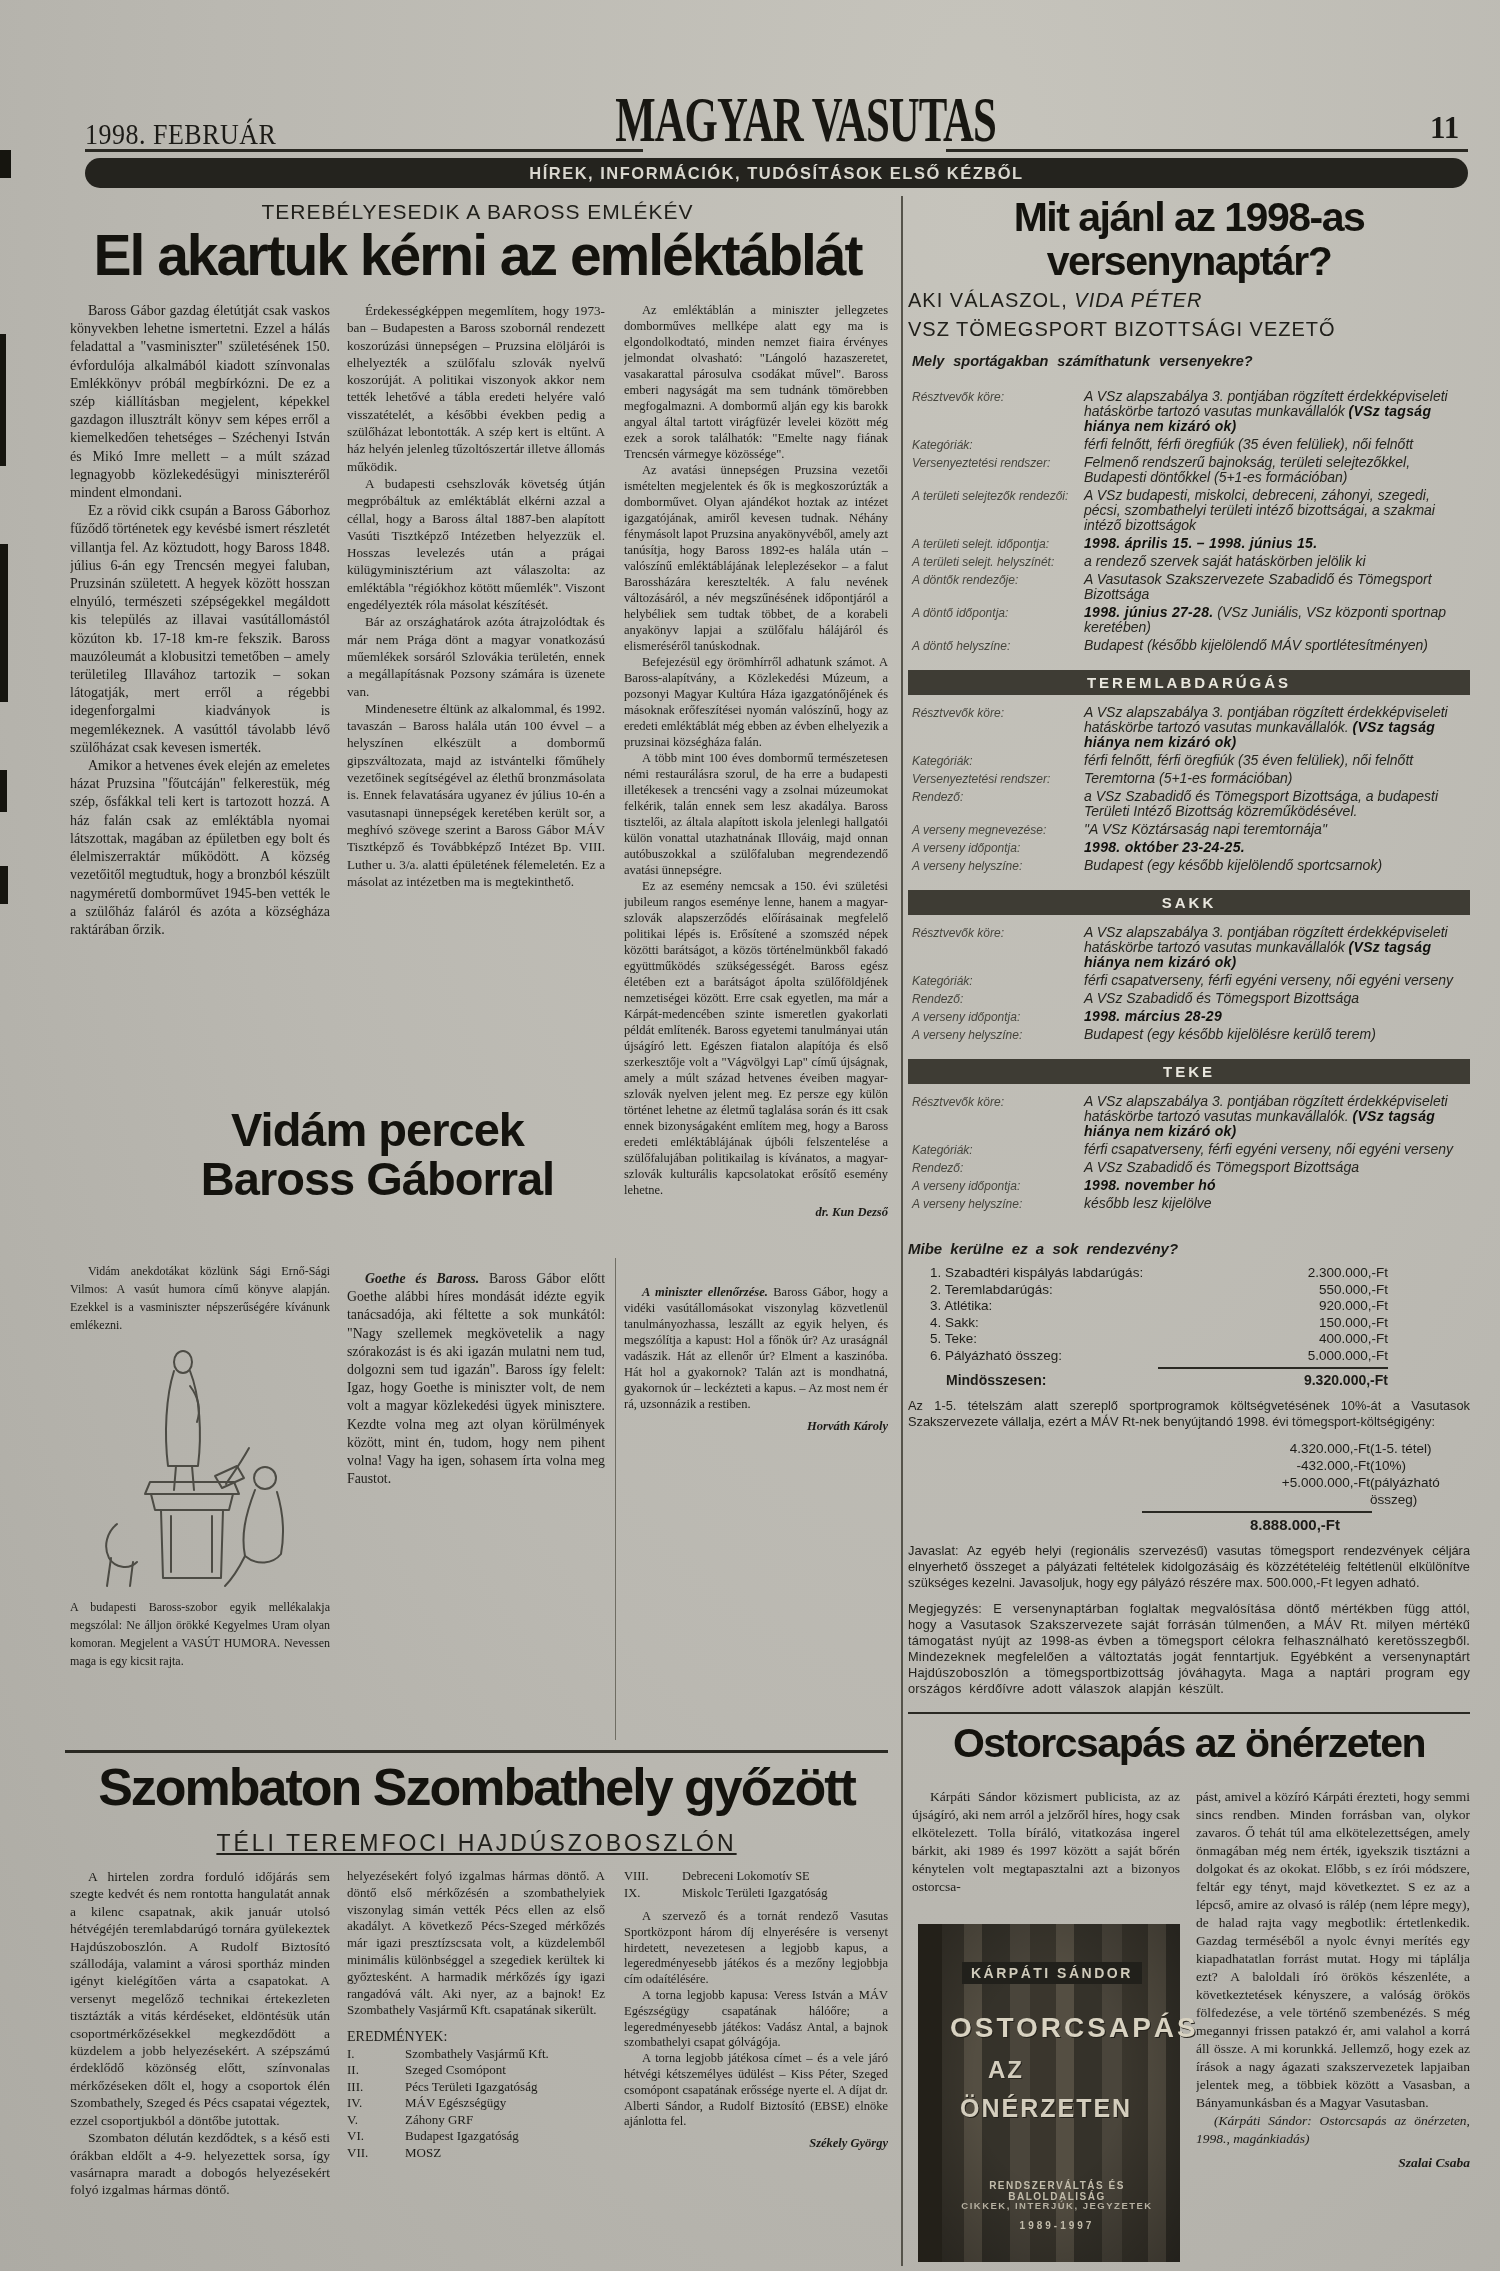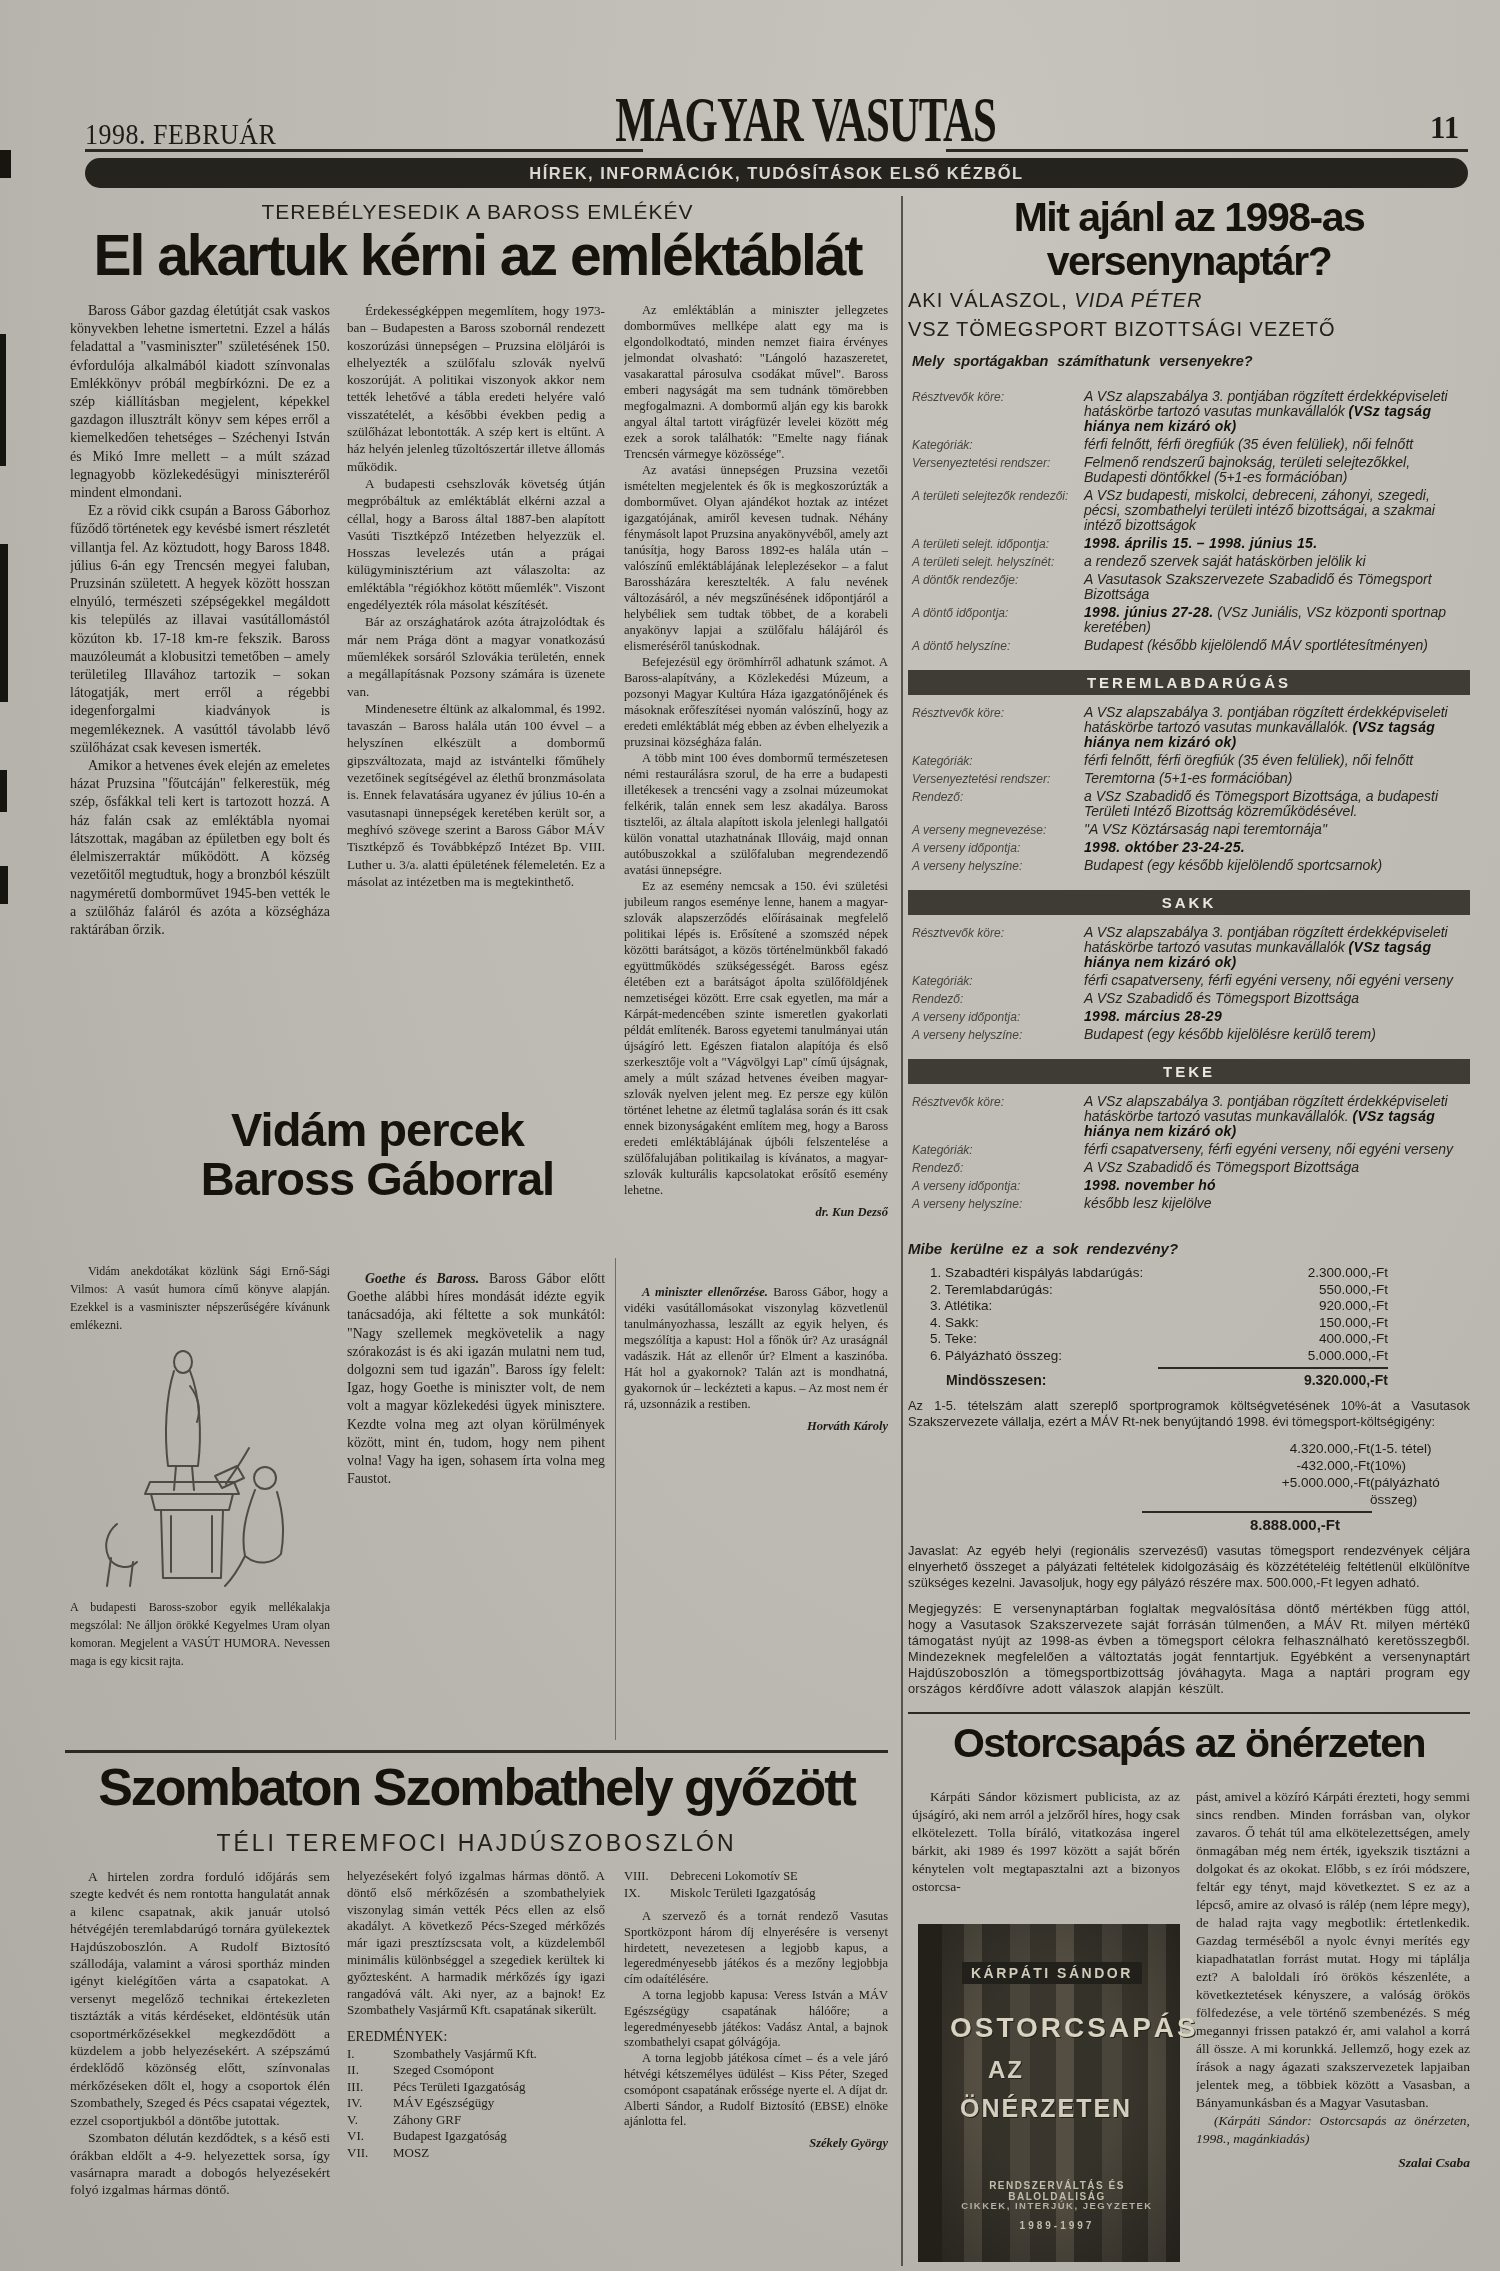--- a/index.html
+++ b/index.html
@@ -70,27 +70,27 @@
   .calc-row { display:flex; justify-content:flex-end; width:562px; font-size:13.5px; line-height:17px; }
   .calc-amount { width:130px; text-align:right; }
   .calc-note { width:100px; padding-left:0; }
   .calc-rule { width:230px; height:2px; background:#2a2923; margin:3px 98px 3px auto; }
   .calc-total { text-align:right; padding-right:130px; font-weight:bold; font-size:15px; }
   .cal-sign { text-align:right; font-style:italic; font-weight:bold; font-size:14px; margin-top:14px; }
   .spaced { word-spacing:4px; letter-spacing:.2px; }
   
   #sz-rule { left:65px; top:1750px; width:823px; height:3px; }
   #sz-head { left:65px; top:1760px; width:823px; font-size:52px; }
-  #sz-sub  { left:65px; top:1830px; width:823px; font-size:23px; letter-spacing:3px; }
+  #sz-sub  { left:65px; top:1830px; width:823px; font-size:23px; letter-spacing:3px;text-decoration:underline; }
   .szcol { position:absolute; top:1868px; height:403px; overflow:hidden; font-size:13.5px; line-height:17.4px; }
   #sz-col1 { left:70px;  width:260px; }
   #sz-col2 { left:347px; width:258px; font-size:13px; line-height:16.8px; }
   #sz-col3 { left:624px; width:264px; font-size:12.5px; line-height:15.8px; }
   .res-head { font-weight:normal; margin-top:10px; font-size:14px; }
-  .res-row { display:flex; line-height:16.5px; }
+  .res-row { display:flex; line-height:16.5px;gap:12px; }
   .res-num { width:46px; flex:none; }
   .res-name { flex:1; }
   
   #o-rule { left:908px; top:1712px; width:562px; height:2px; }
   #o-head { left:908px; top:1722px; width:562px; font-size:41px; letter-spacing:-1.5px; }
   .ocol { position:absolute; top:1788px; overflow:hidden; font-size:13.5px; line-height:18px; }
   #o-col1 { left:912px;  width:268px; height:478px; }
   #o-col2 { left:1196px; width:274px; height:478px; }
   
   #book { left:918px; top:1924px; width:262px; height:338px;

